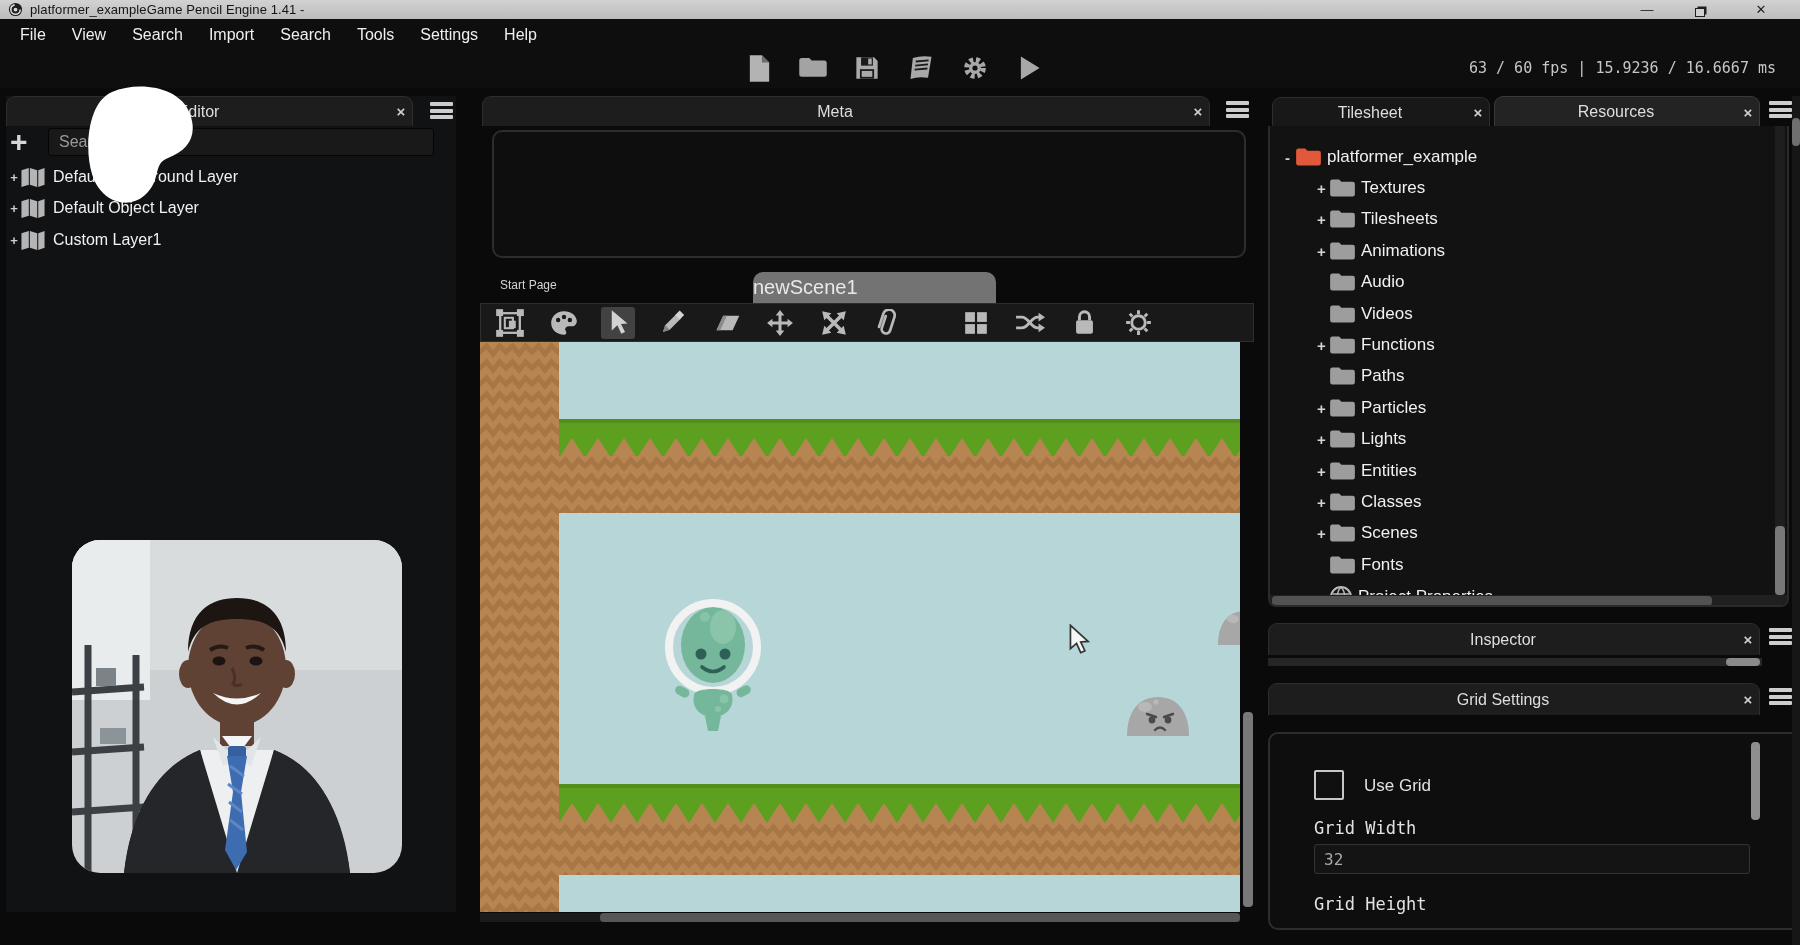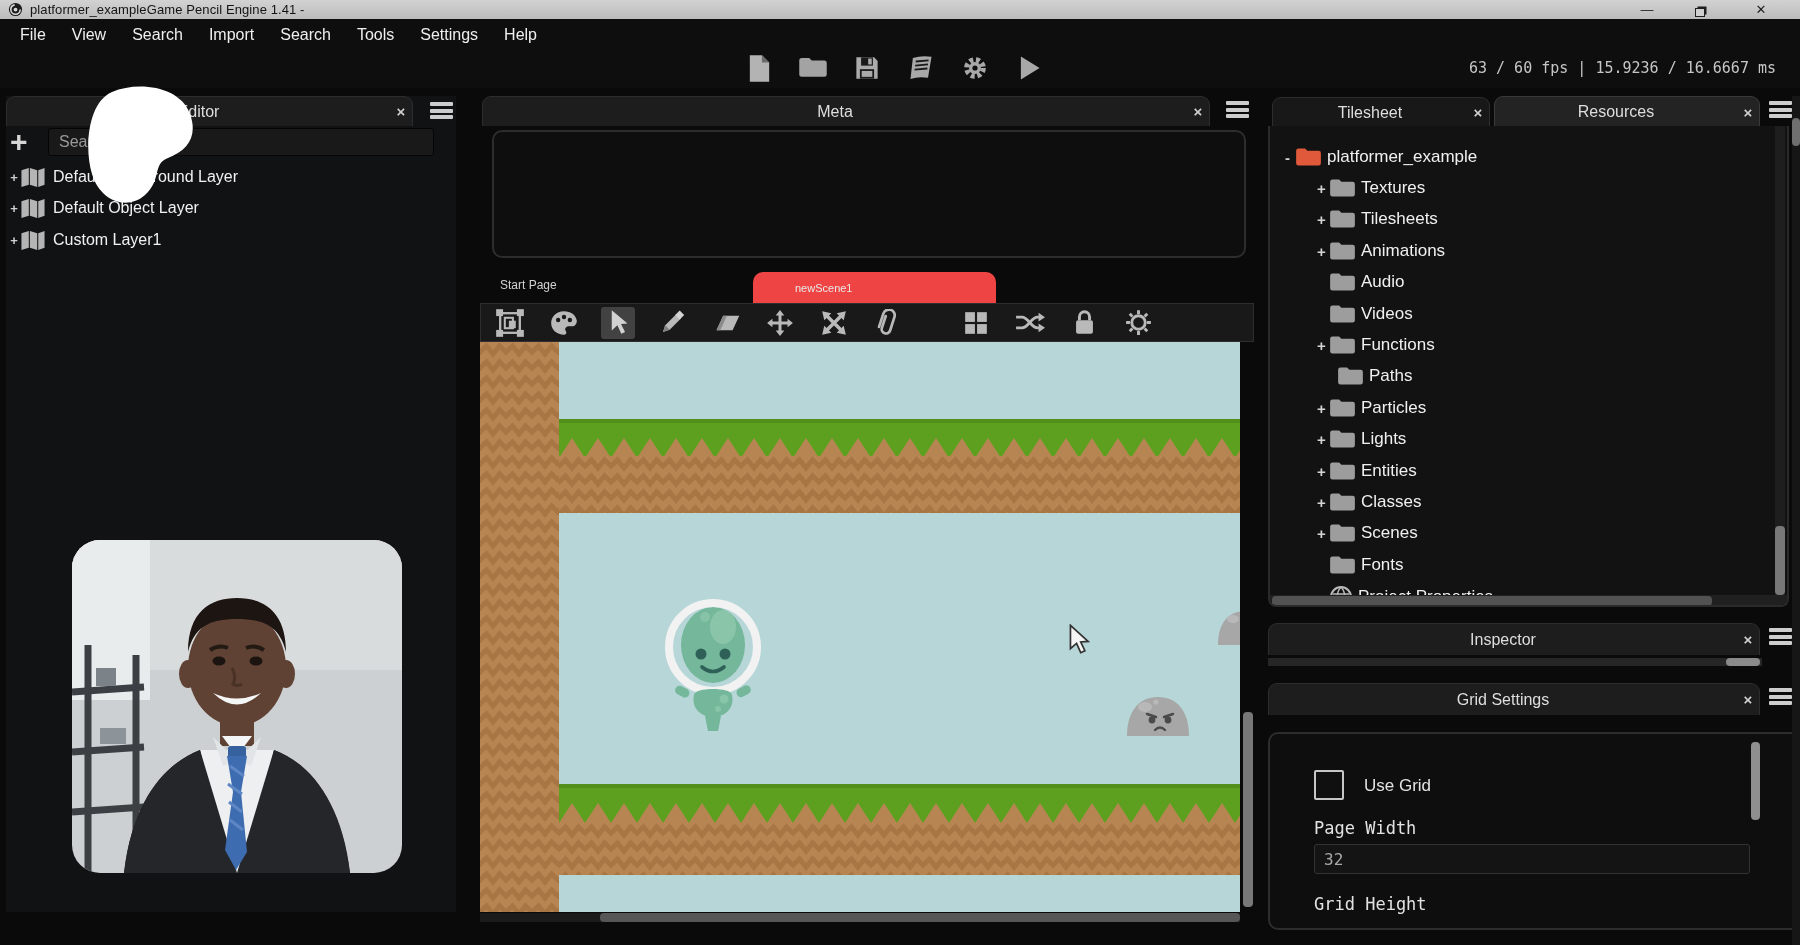--- a/index.html
+++ b/index.html
@@ -30,21 +30,21 @@
   
   .leftpanel { left:6px; top:96px; width:450px; height:816px; background:#111213; }
   .addplus { color:#d6d6d6; font-size:30px; font-weight:bold; line-height:28px; cursor:pointer; }
   .searchbox { background:#191919; border:1px solid #050505; border-radius:3px; color:#e0e0e0; font-size:16px; padding:0 10px; outline:none; }
   .searchbox::placeholder { color:#9a9a9a; }
   .layerrow { position:absolute; display:flex; align-items:center; height:30px; cursor:pointer; }
   .tinyplus { width:12px; color:#cfcfcf; font-size:13px; font-weight:bold; text-align:center; }
   .layerrow .llabel { color:#f1f1f1; font-size:16px; margin-left:7px; white-space:nowrap; }
   
   .scenetab-inactive { color:#d3d3d3; font-size:12px; cursor:pointer; }
-  .scenetab-active { background:#ef4444; border-radius:10px 10px 0 0; color:#e8e8e8; font-size:11px; display:flex; align-items:center; padding-left:42px; cursor:pointer; }
+  .scenetab-active { background:#737373; border-radius:10px 10px 0 0; color:#e8e8e8; font-size:20px; display:flex; align-items:center; cursor:pointer; }
   .scenetools { left:480px; top:303px; width:774px; height:39px; background:#191919; border:1px solid #2e2e2e; display:flex; align-items:center; padding-left:12px; gap:20px; }
   .stool { width:34px; height:32px; display:flex; align-items:center; justify-content:center; border-radius:3px; cursor:pointer; }
   .stool.sel { background:#424242; }
   
   .canvas { left:480px; top:342px; width:760px; height:570px; background:#b7d6d8; overflow:hidden; }
   .dirt { background:#b78551; }
   .green { background:#5da01f; border-top:4px solid #518e1a; }
   
   .treebox { left:1268px; top:126px; width:521px; height:481px; background:#121212; border:2px solid #2a2a2a; border-top:none; border-radius:0 0 8px 8px; overflow:hidden; }
   .treerow { position:absolute; display:flex; align-items:center; height:30px; cursor:pointer; }
@@ -448,21 +448,21 @@
       </div>
     <div class="treerow" style="left:44px;top:204px">
         <span class="exp">+</span>
         <span class="folder-gray" style="display:inline-flex">
           <svg width="27" height="21" viewBox="0 0 24 18" fill="currentColor">
             <path d="M1 3 q0-2 2-2 h6 l2 2 h10 q2 0 2 2 v9 q0 2 -2 2 h-18 q-2 0 -2 -2 z"></path>
           </svg>
         </span>
         <span class="tlabel">Functions</span>
       </div>
-    <div class="treerow" style="left:52px;top:235px">
+    <div class="treerow" style="left:44px;top:235px">
         <span class="exp"></span>
         <span class="folder-gray" style="display:inline-flex">
           <svg width="27" height="21" viewBox="0 0 24 18" fill="currentColor">
             <path d="M1 3 q0-2 2-2 h6 l2 2 h10 q2 0 2 2 v9 q0 2 -2 2 h-18 q-2 0 -2 -2 z"></path>
           </svg>
         </span>
         <span class="tlabel">Paths</span>
       </div>
     <div class="treerow" style="left:44px;top:267px">
         <span class="exp">+</span>
@@ -551,21 +551,21 @@
     <span class="closex">×</span>
   </div>
   <div class="abs burger" style="left:1769px;top:688px">
       <i></i>
       <i></i>
       <i></i>
     </div>
   <div class="abs panelbody" style="left:1268px;top:732px;width:567px;height:198px">
     <div class="abs checkbox" style="left:44px;top:36px"></div>
     <span class="abs gridlabel" style="left:94px;top:42px">Use Grid</span>
-    <span class="abs gridlabel mono" style="left:44px;top:84px">Page Width</span>
+    <span class="abs gridlabel mono" style="left:44px;top:84px">Grid Width</span>
     <input class="abs gridinput mono" style="left: 44px; top: 110px;" value="32">
     <span class="abs gridlabel mono" style="left:44px;top:160px">Grid Height</span>
     <div class="scrollthumb" style="left:481px;top:8px;width:9px;height:78px;background:#8f8f8f"></div>
   </div>
 
   <div class="abs" style="left:1792px;top:96px;width:8px;height:849px;background:#161616"></div>
   <div class="scrollthumb" style="left:1792px;top:118px;width:8px;height:28px;background:#6f6f6f"></div>
 
 
   <div class="abs webcam">

